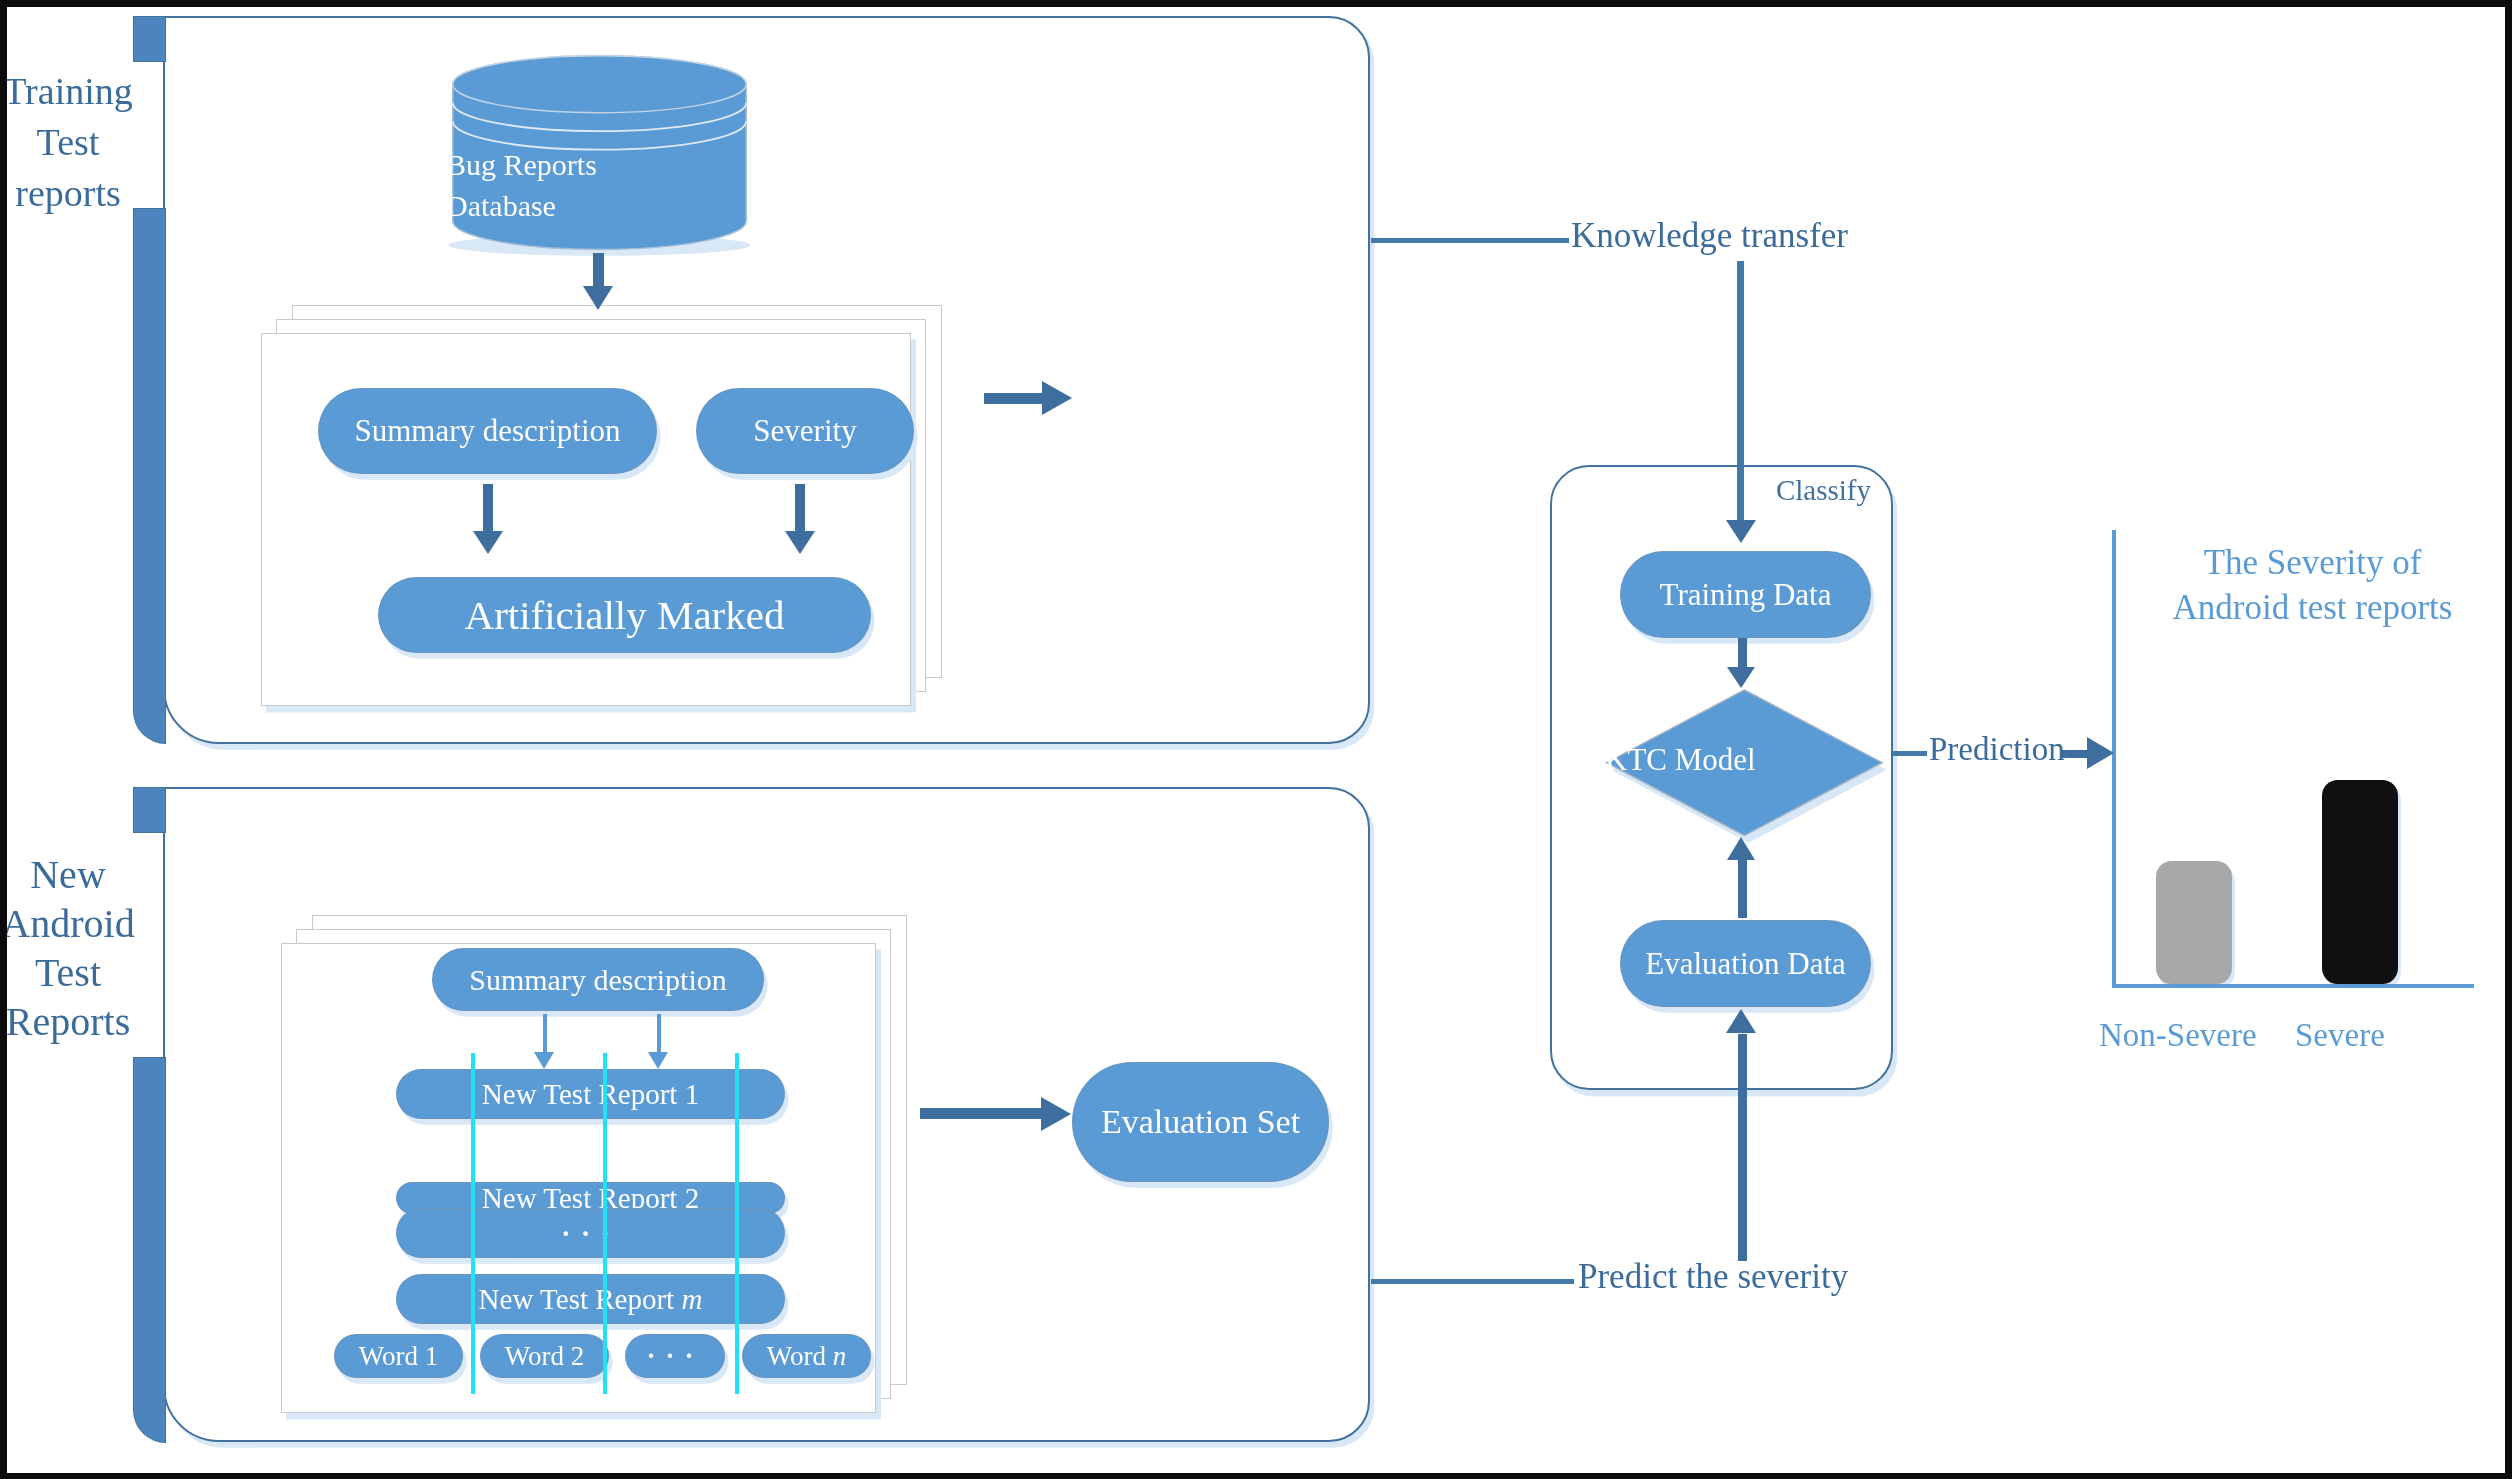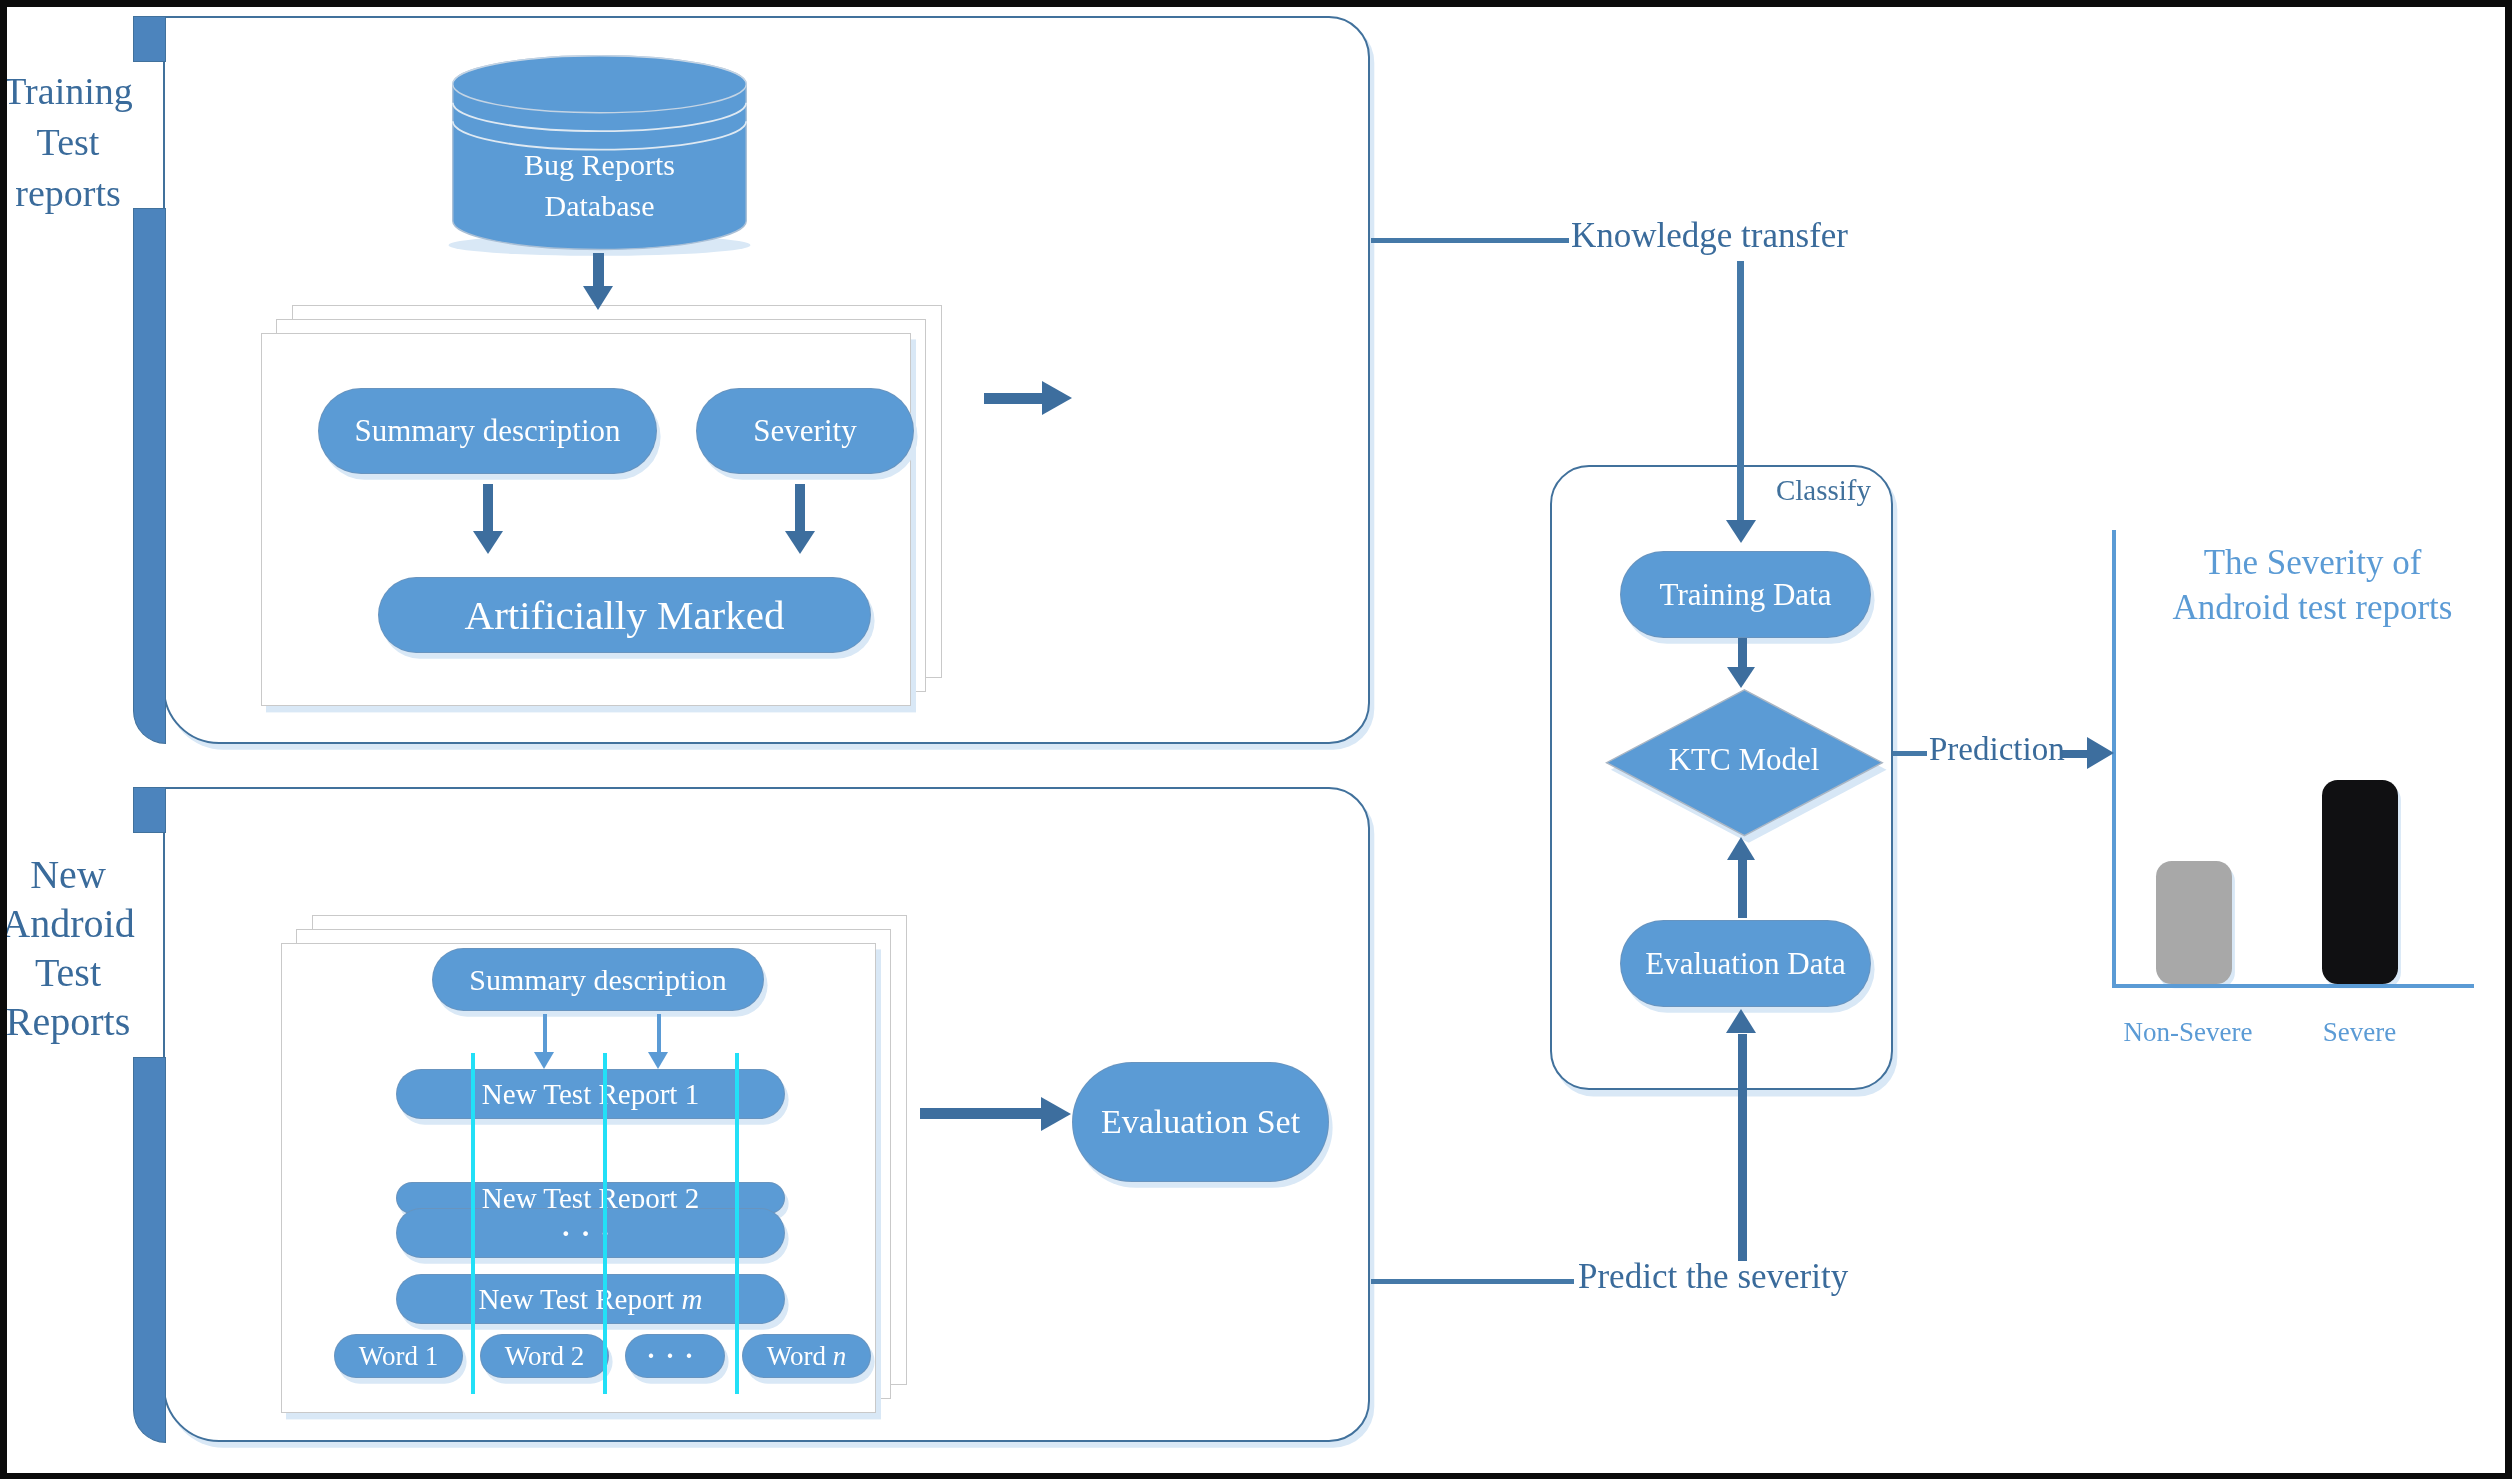--- a/index.html
+++ b/index.html
@@ -58,28 +58,28 @@
 
   .cyan-line { position: absolute; width: 3.6px; background: var(--cyan); z-index: 6; }
 
   .classify-box {
     position: absolute; background: #ffffff;
     border: 2.1px solid var(--border-blue); border-radius: 39px;
     box-shadow: 4.3px 6.4px 0 var(--soft-shadow); z-index: 1;
   }
 
   .svg-abs { position: absolute; z-index: 4; }
-  .shape-text { position: absolute; color:#fff; text-align:center; z-index: 5; }
+  .shape-text { position: absolute; color:#fff; text-align:left; z-index: 5; }
 
   
   .axis { position: absolute; background: var(--chart-blue); z-index: 4; }
   .chart-title { position: absolute; text-align: center; color: var(--chart-blue); font-size: 35px; line-height: 45px; z-index: 4; }
   .chart-plot { position: absolute; z-index: 3; }
   .bar { position: absolute; bottom: 0; width: 76px; border-radius: 15.7px; box-shadow: 2.9px 4.3px 0 var(--soft-shadow); }
-  .cat-label { position: absolute; text-align: center; color: var(--chart-blue); font-size: 27px; z-index: 4; }
+  .cat-label { position: absolute; text-align: left; color: var(--chart-blue); font-size: 33px; z-index: 4; }
 
   .dots { letter-spacing: 10px; font-weight: bold; }
   .var-it { font-style: italic; }
 </style>
 </head>
 <body>
 
 <div id="canvas">
 
   <div class="panel top" style="left:163px; top:16.4px; width:1207px; height:728px;"></div>

